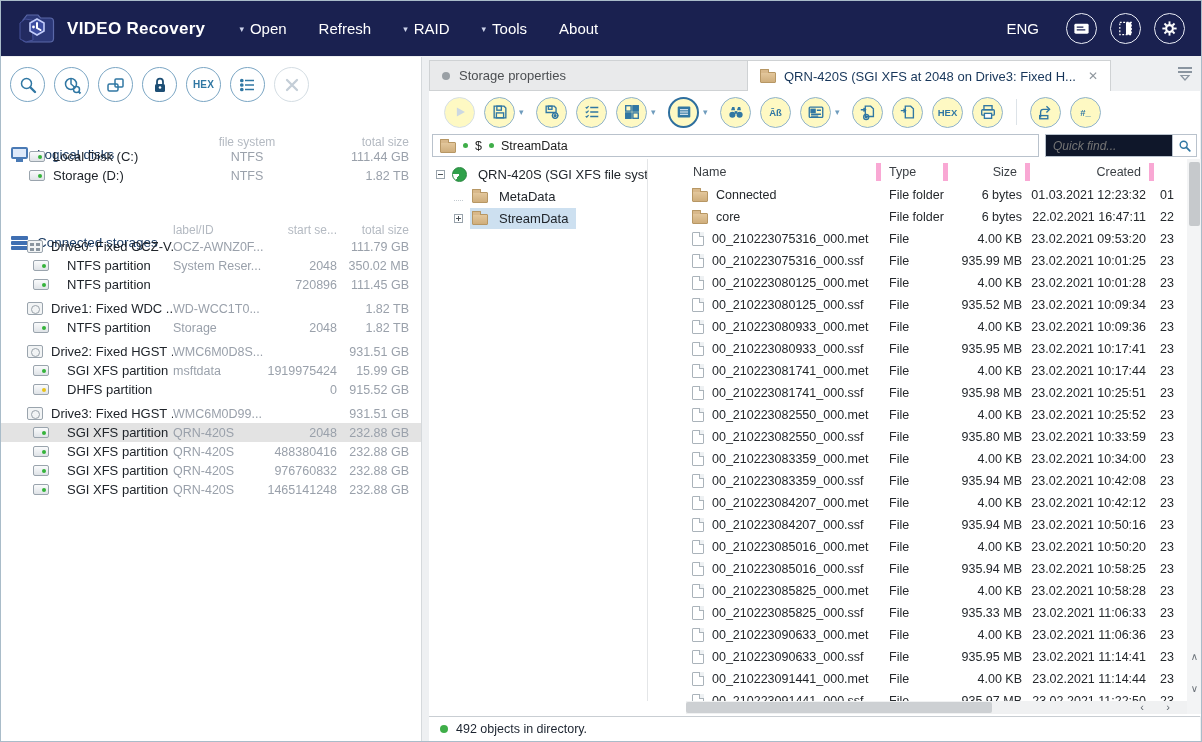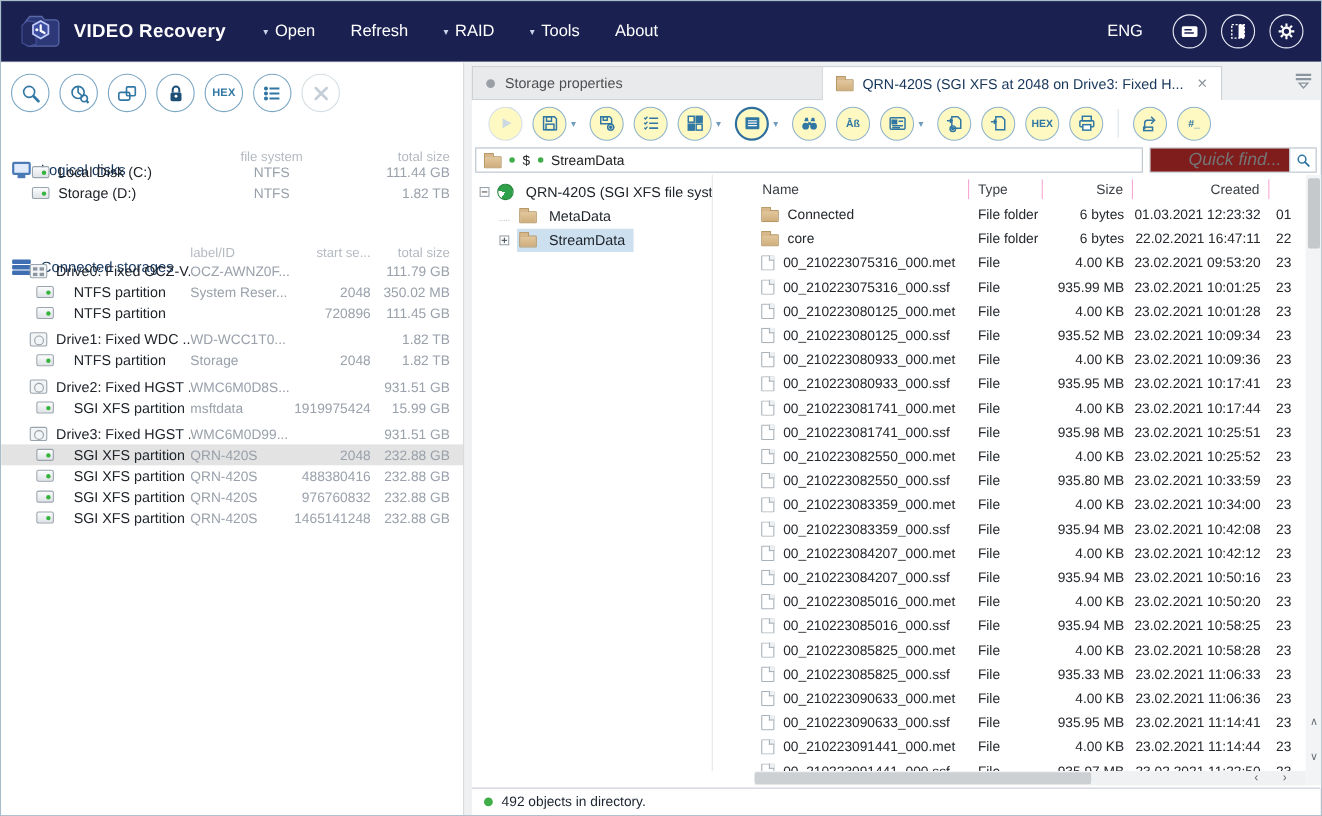--- a/index.html
+++ b/index.html
@@ -79,21 +79,21 @@
   .ebtn .txt-ico{font-size:9.5px;font-weight:bold;}
   .ebtn.disabled{border-color:#d6e0e8;color:#ccd8e2;}
   .ebtn.active{border:2px solid #2e6f9e;}
   .dd{font-size:9px;color:#6f9cbd;margin-left:4px;width:8px;}
   .vsep{width:1px;height:26px;background:#dde3e8;margin:0 4px 0 13px;}
 
   .crumbrow{position:absolute;left:428px;top:132px;right:1px;height:26px;background:#fff;}
   .pathbox{position:absolute;left:3px;top:1px;width:607px;height:23px;border:1px solid #b9c2cc;display:flex;align-items:center;gap:7px;padding:0 7px;font-size:12.5px;color:#222;}
   .gdot{width:5px;height:5px;border-radius:50%;background:var(--green);flex:none;}
   .quickfind{position:absolute;left:616px;right:3px;top:1px;height:23px;border:1px solid #b9c2cc;display:flex;}
-  .quickfind input{flex:1;border:none;outline:none;font-style:italic;color:#9aa1ab;font-size:16px;padding:0 7px;font-family:"Liberation Sans",sans-serif;background:#7f1d1d;min-width:0;text-align:right;}
+  .quickfind input{flex:1;border:none;outline:none;font-style:italic;color:#9aa1ab;font-size:12px;padding:0 7px;font-family:"Liberation Sans",sans-serif;background:#0f172a;min-width:0;}
   .qf-btn{width:24px;border-left:1px solid #b9c2cc;display:flex;align-items:center;justify-content:center;color:var(--steel);}
   .qf-btn svg{width:14px;height:14px;}
 
   .content{position:absolute;left:428px;top:158px;width:773px;height:557px;background:#fff;}
   .tree{position:absolute;left:0;top:0;width:219px;height:542px;border-right:1px solid #e4e6e8;padding-top:4px;font-size:13px;color:var(--txt);overflow:hidden;}
   .tnode{display:flex;align-items:center;height:22px;gap:7px;}
   .tnode .lbl{padding:2px 4px;white-space:nowrap;}
   .tnode.selected .lblwrap{background:var(--sel);}
   .lblwrap{display:flex;align-items:center;gap:7px;padding:1px 4px 1px 2px;}
   .expbox{width:9px;height:9px;border:1px solid #99a3ac;background:#fff;position:relative;flex:none;}
@@ -101,21 +101,21 @@
   .expbox.plus::after{content:'';position:absolute;top:1px;bottom:1px;left:3px;width:1px;background:#4a5258;}
   .expspacer{width:9px;height:9px;flex:none;border-bottom:1px dotted #c3cad0;}
   .ico-pie{width:15px;height:15px;border-radius:50%;background:conic-gradient(from 215deg,#ffffff 0 62deg,#2fa14a 62deg 360deg);border:1px solid #27863e;flex:none;}
   .ico-folder{width:16px;height:11px;background:linear-gradient(#e3c79c,#cfae7c);border:1px solid var(--tanb);border-radius:1px;position:relative;flex:none;margin-top:3px;}
   .ico-folder::before{content:'';position:absolute;left:-1px;top:-4px;width:7px;height:3px;background:#d8b88a;border:1px solid var(--tanb);border-bottom:none;border-radius:1px 1px 0 0;}
   .ico-file{width:12px;height:14px;background:#fff;border:1px solid #aab3ba;border-radius:1px;position:relative;flex:none;}
   .ico-file::after{content:'';position:absolute;top:-1px;right:-1px;width:4px;height:4px;background:#eef1f3;border-left:1px solid #aab3ba;border-bottom:1px solid #aab3ba;}
 
   .ftable{position:absolute;left:257px;top:0;width:501px;height:542px;overflow:hidden;}
   .fhead{display:grid;grid-template-columns:195px 67px 82px 124px 33px;height:25px;align-items:center;font-size:12.5px;color:#3a3f44;}
-  .fhead>div{height:18px;line-height:18px;border-right:1px solid #f9a8d4;}
+  .fhead>div{height:18px;line-height:18px;border-right:5px solid #f9a8d4;}
   .fhead>div:last-child{border-right:none;}
   .fh-name{padding-left:7px;} .fh-type{padding-left:8px;}
   .fh-size,.fh-created{text-align:right;padding-right:8px;}
   .frow{display:grid;grid-template-columns:195px 67px 82px 124px 33px;height:22px;align-items:center;font-size:12.5px;color:#24282c;}
   .frow .fc-name{display:flex;align-items:center;gap:8px;padding-left:6px;overflow:hidden;white-space:nowrap;}
   .fc-type{padding-left:8px;}
   .fc-size,.fc-created{text-align:right;padding-right:8px;white-space:nowrap;}
   .fc-next{padding-left:6px;overflow:hidden;white-space:nowrap;}
 
   .vscroll{position:absolute;left:758px;top:0;width:15px;height:555px;background:#f3f4f5;}
@@ -357,20 +357,29 @@
           </div>
           <div class="srow">
             <span class="cell-name ind3">
               <span class="ico-part"></span>
               <span>SGI XFS partition</span>
             </span>
             <span class="gray">msftdata</span>
             <span class="gray c-right">1919975424</span>
             <span class="gray c-right">15.99 GB</span>
           </div>
+          <div class="srow">
+            <span class="cell-name ind3">
+              <span class="ico-part warn"></span>
+              <span>DHFS partition</span>
+            </span>
+            <span class="gray"></span>
+            <span class="gray c-right">0</span>
+            <span class="gray c-right">915.52 GB</span>
+          </div>
           <div class="srow drive">
             <span class="cell-name ind2">
               <span class="ico-hdd"></span>
               <span>Drive3: Fixed HGST ...</span>
             </span>
             <span class="gray">WMC6M0D99...</span>
             <span class="gray c-right"></span>
             <span class="gray c-right">931.51 GB</span>
           </div>
           <div class="srow selected">

